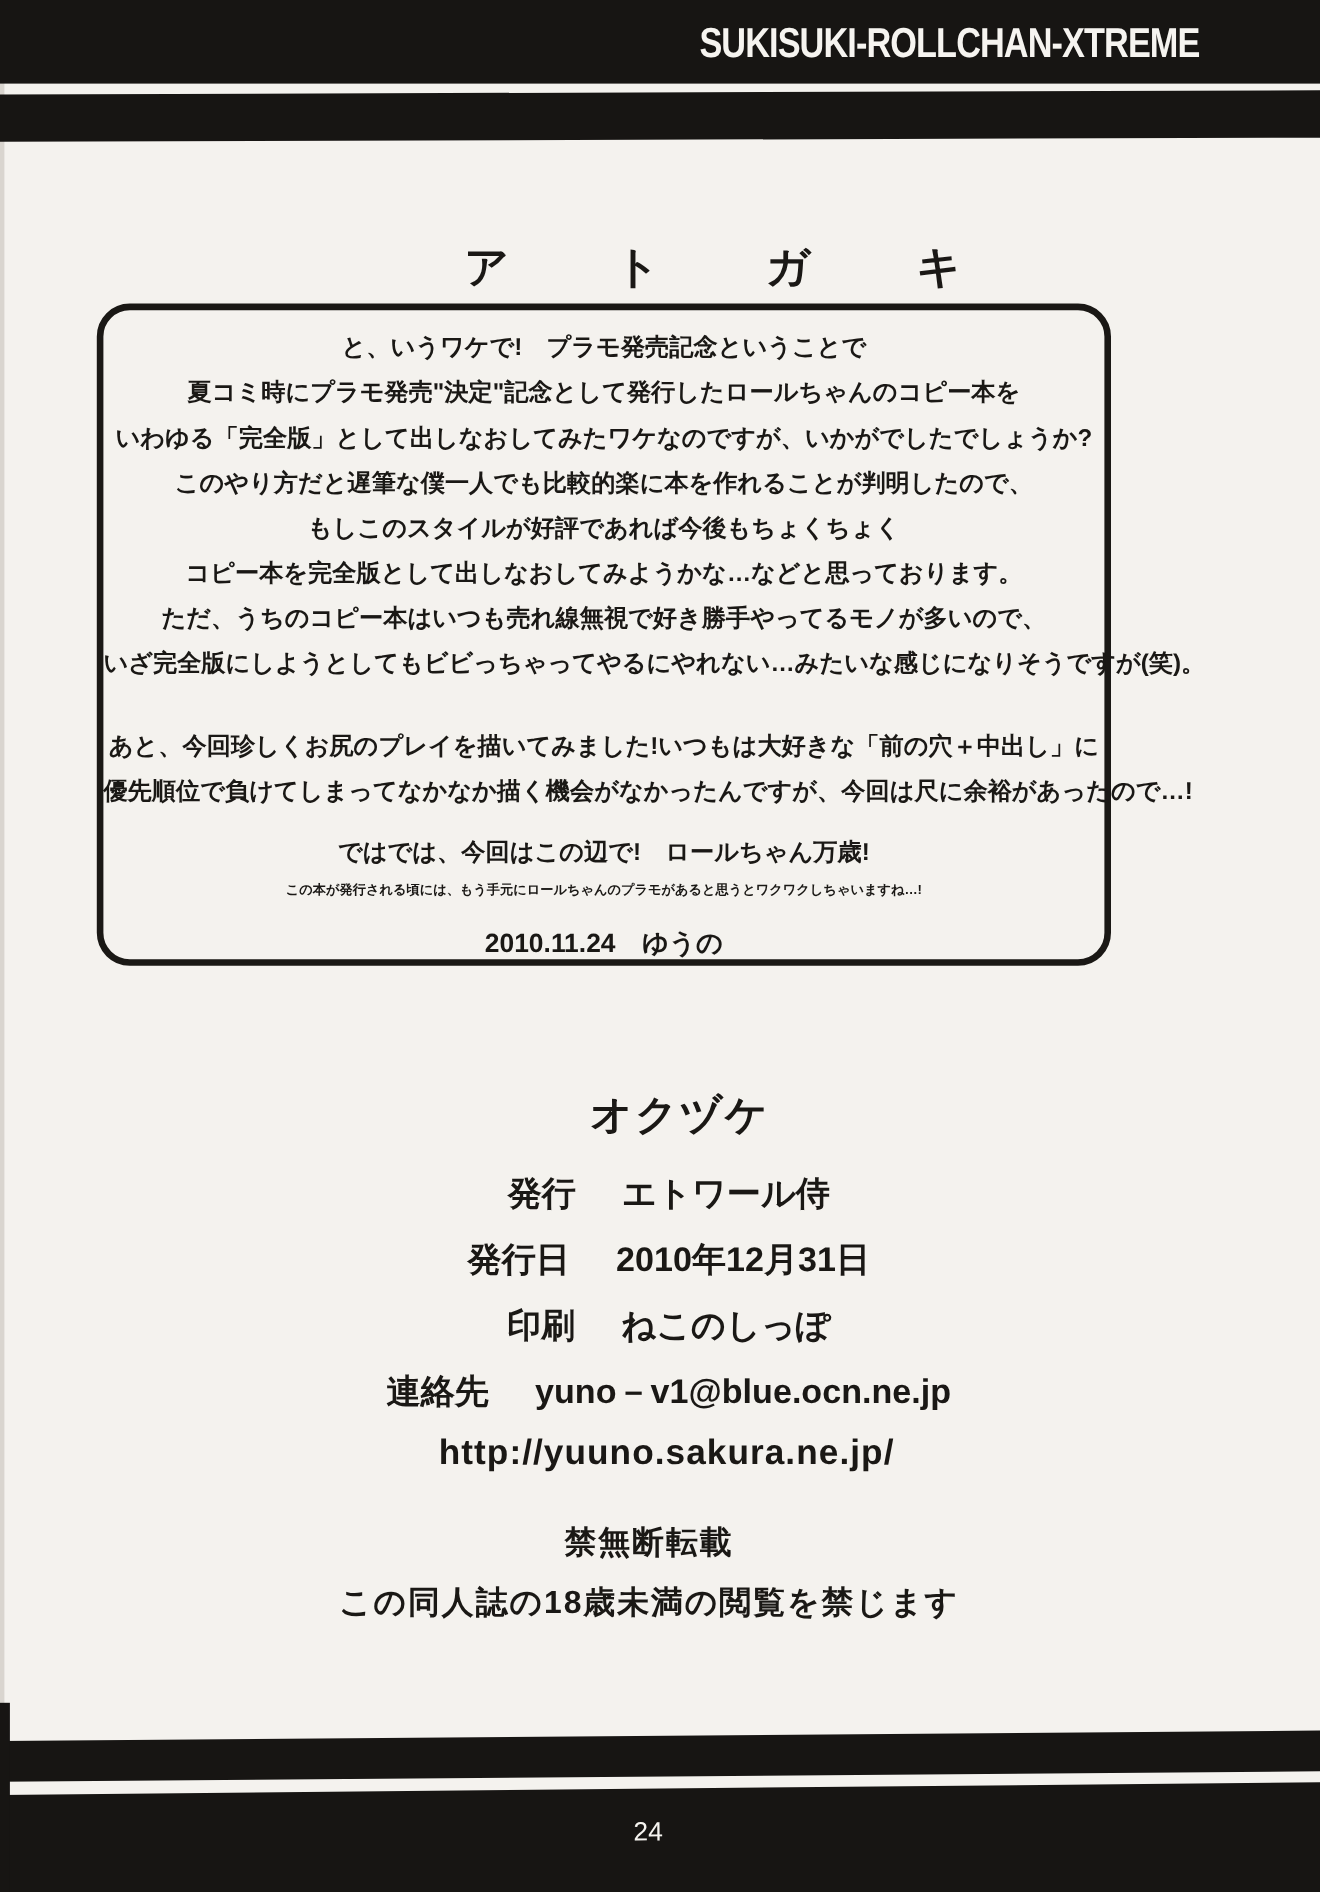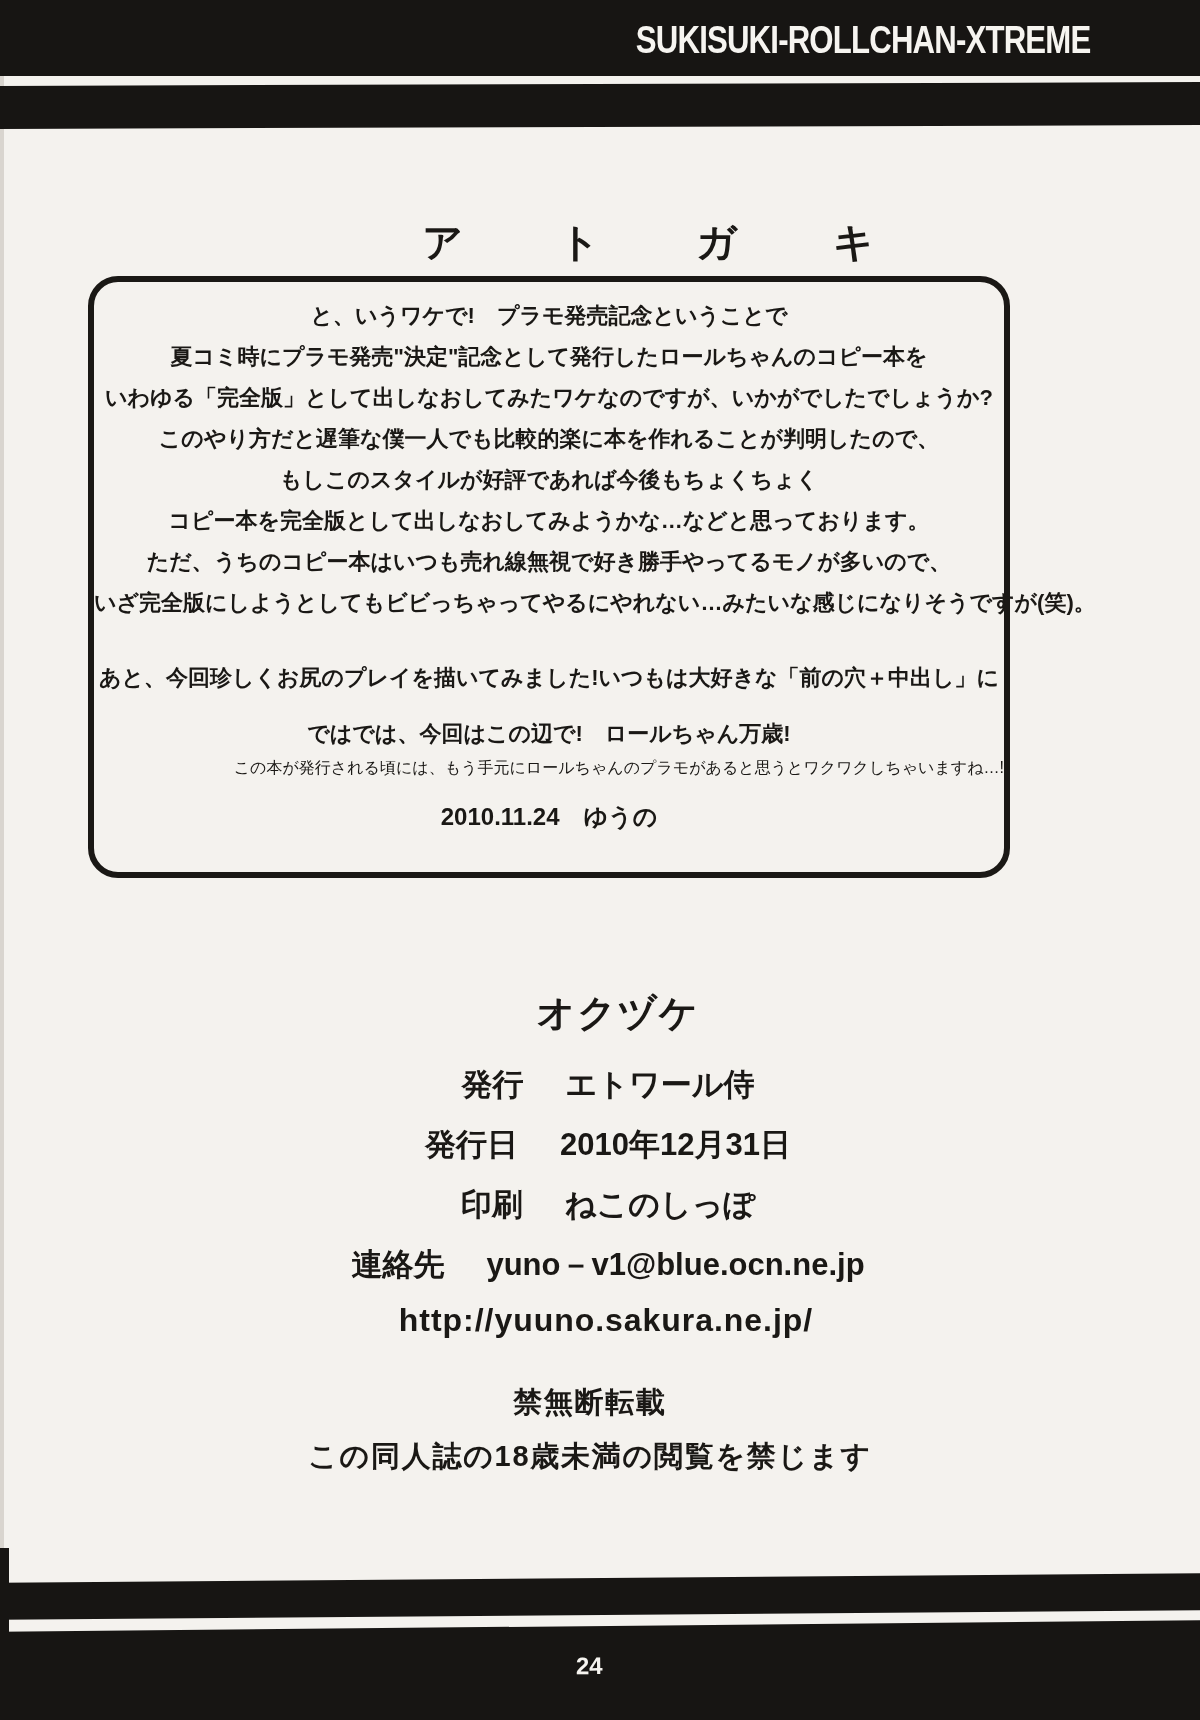--- a/index.html
+++ b/index.html
@@ -86,25 +86,24 @@
     line-height: 41px;
     white-space: nowrap;
   }
   .para-gap  { height: 34px; }
   .para-gap2 { height: 16px; }
   .afterword-box .closing {
     line-height: 40px;
   }
   .afterword-box .note {
     margin: 0;
-    font-size: 16px;
-    font-weight: 400;
+    font-size: 12px;
+    font-weight: 700;
     line-height: 28px;
     white-space: nowrap;
-    text-align: right;
   }
   .afterword-box .date {
     line-height: 40px;
     font-size: 24px;
     margin-top: 15px;
   }
 
   
   .colophon-title {
     position: absolute;
@@ -168,21 +167,21 @@
     top: 1626px; left: -12px;
     width: 1224px; height: 120px;
     background: #171513;
     transform: rotate(-0.55deg);
   }
   .page-num {
     position: absolute;
     left: 588px; top: 26px;
     color: #f6f4f0;
     font-size: 24px;
-    font-weight: 700;
+    font-weight: 400;
   }
   .left-notch {
     position: absolute;
     left: 0; top: 1548px;
     width: 9px; height: 172px;
     background: #171513;
   }
 </style>
 </head>
 <body>
@@ -202,20 +201,21 @@
     <p class="line">と、いうワケで!　プラモ発売記念ということで</p>
     <p class="line">夏コミ時にプラモ発売"決定"記念として発行したロールちゃんのコピー本を</p>
     <p class="line">いわゆる「完全版」として出しなおしてみたワケなのですが、いかがでしたでしょうか?</p>
     <p class="line">このやり方だと遅筆な僕一人でも比較的楽に本を作れることが判明したので、</p>
     <p class="line">もしこのスタイルが好評であれば今後もちょくちょく</p>
     <p class="line">コピー本を完全版として出しなおしてみようかな…などと思っております。</p>
     <p class="line">ただ、うちのコピー本はいつも売れ線無視で好き勝手やってるモノが多いので、</p>
     <p class="line">いざ完全版にしようとしてもビビっちゃってやるにやれない…みたいな感じになりそうですが(笑)。</p>
     <div class="para-gap"></div>
     <p class="line">あと、今回珍しくお尻のプレイを描いてみました!いつもは大好きな「前の穴＋中出し」に</p>
+    <p class="line">優先順位で負けてしまってなかなか描く機会がなかったんですが、今回は尺に余裕があったので…!</p>
     <div class="para-gap2"></div>
     <p class="line closing">ではでは、今回はこの辺で!　ロールちゃん万歳!</p>
     <p class="note">この本が発行される頃には、もう手元にロールちゃんのプラモがあると思うとワクワクしちゃいますね…!</p>
     <p class="line date">2010.11.24　ゆうの</p>
   </section>
 
   <h2 class="colophon-title">オクヅケ</h2>
 
   <p class="colophon-row row-0">
     <span>発行</span>

